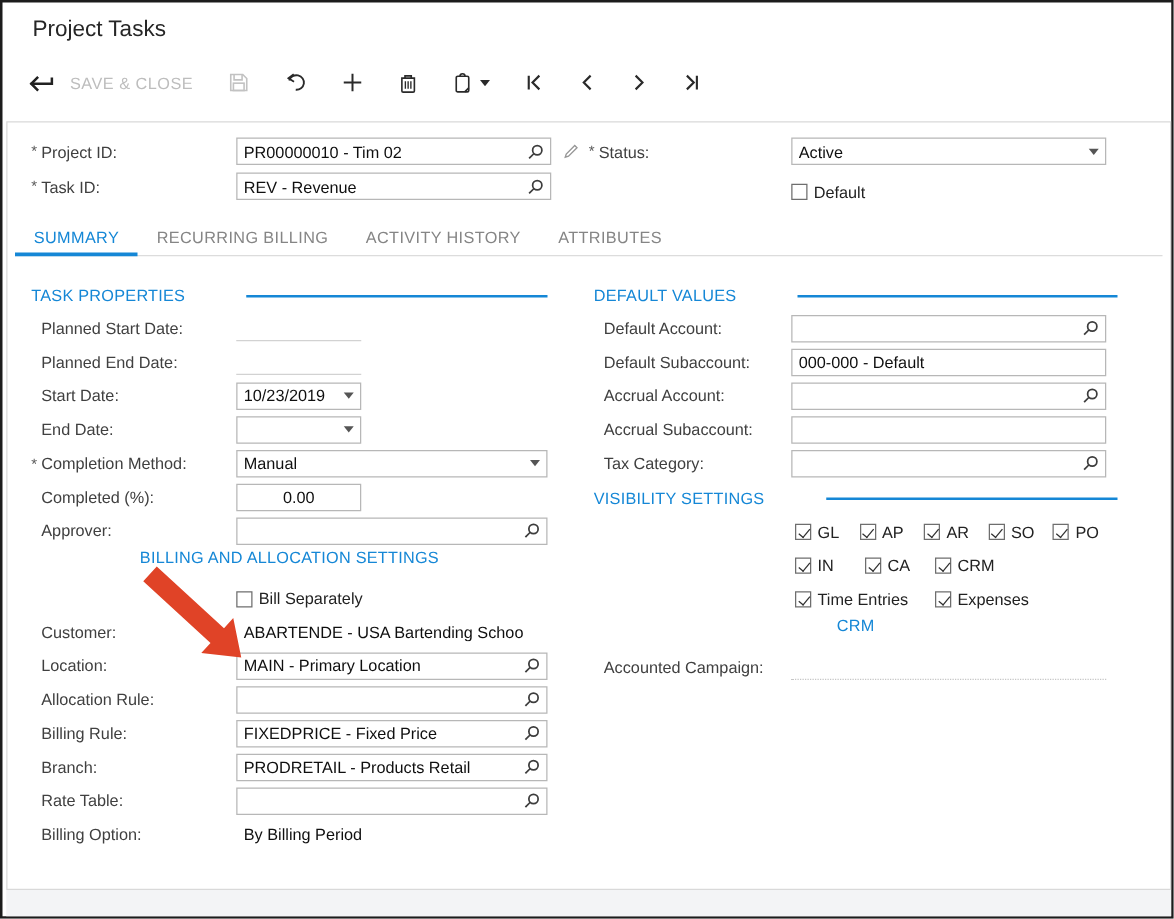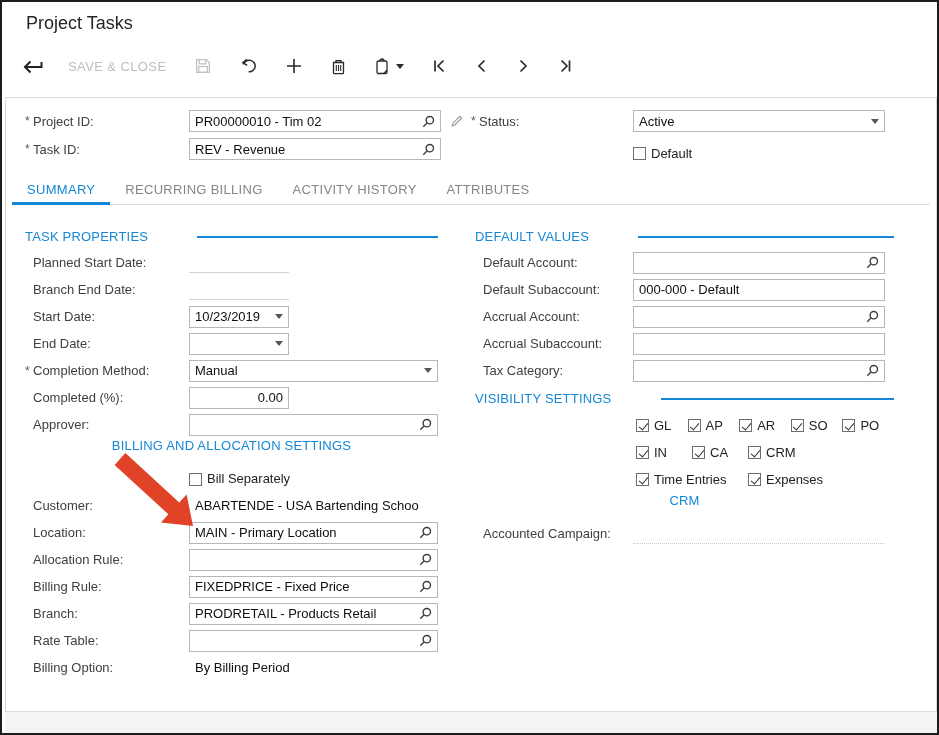--- a/index.html
+++ b/index.html
@@ -2,38 +2,38 @@
 <html><head>
 <meta charset="utf-8">
 <style>
   html,body{margin:0;padding:0;background:#fff;}
   .page{position:relative;width:939px;height:735px;box-sizing:border-box;border:2px solid #1c1c1c;
         background:#fff;font-family:"Liberation Sans","DejaVu Sans",sans-serif;overflow:hidden;}
   .title{position:absolute;left:24px;top:11px;font-size:18px;color:#262626;}
   
   .toolbar{position:absolute;left:20px;top:49px;height:30px;display:flex;align-items:center;}
   .tbtn{display:flex;align-items:center;justify-content:center;cursor:pointer;}
-  .saveclose{font-size:13px;color:#bdbdbd;letter-spacing:.4px;margin:0 28px 0 24px;white-space:nowrap;}
+  .saveclose{font-size:13px;color:#bdbdbd;letter-spacing:.4px;margin:0 28px 0 12px;white-space:nowrap;}
   .tgap{margin-right:29px;}
   .caret-dn{width:0;height:0;border-left:4px solid transparent;border-right:4px solid transparent;border-top:5px solid #2a2a2a;margin-left:7px;}
   
   .panel{position:absolute;left:3px;top:95px;width:932px;height:615px;box-sizing:border-box;
          border:1px solid #d9d9d9;background:#fff;}
   .bottomstrip{position:absolute;left:3px;top:710px;width:932px;height:23px;background:#f3f4f6;}
   
   .hrow{position:absolute;display:flex;align-items:center;height:22px;}
   .lbl{display:flex;align-items:center;font-size:13px;color:#404040;flex:0 0 auto;}
   .lbl .star{width:8px;font-size:12px;color:#5a5a5a;}
   .w-lbl-left{width:164px;}
   .w-lbl-status{width:162px;margin-left:7px;}
   .ctl{box-sizing:border-box;height:22px;border:1px solid #b7b7b7;background:#fff;display:flex;
        align-items:center;padding:0 5px;font-size:13px;color:#0f0f0f;}
   .w252{width:252px;} .w100{width:100px;}
   .ctl .val{flex:1;overflow:hidden;white-space:nowrap;}
-  .val.num{text-align:right;}
+  .val.num{text-align:center;}
   .combo-caret{width:0;height:0;border-left:4px solid transparent;border-right:4px solid transparent;border-top:5px solid #555;margin-left:4px;flex:0 0 auto;}
   .pencil{margin-left:9px;display:flex;align-items:center;}
   
   .tabs{position:absolute;left:6px;top:77px;right:6px;height:29px;display:flex;border-bottom:1px solid #dcdcdc;}
   .tab{position:relative;padding:0 15px;font-size:13px;color:#858585;display:flex;align-items:center;letter-spacing:.3px;cursor:pointer;}
   .tab.active{color:#1587d6;}
   .tab.active::after{content:"";position:absolute;left:0;right:0;bottom:-1px;height:3px;background:#1587d6;}
   
   .col{position:absolute;top:125px;}
   .leftcol{left:19px;width:413px;}
@@ -194,21 +194,21 @@
       <div class="row">
         <span class="lbl w-lbl-left">
             <span class="star"></span>
             <span>Planned Start Date:</span>
           </span>
         <span class="underline"></span>
       </div>
       <div class="row">
         <span class="lbl w-lbl-left">
             <span class="star"></span>
-            <span>Branch End Date:</span>
+            <span>Planned End Date:</span>
           </span>
         <span class="underline"></span>
       </div>
       <div class="row">
         <span class="lbl w-lbl-left">
             <span class="star"></span>
             <span>Start Date:</span>
           </span>
         <span class="ctl w100">
           <span class="val">10/23/2019</span>

